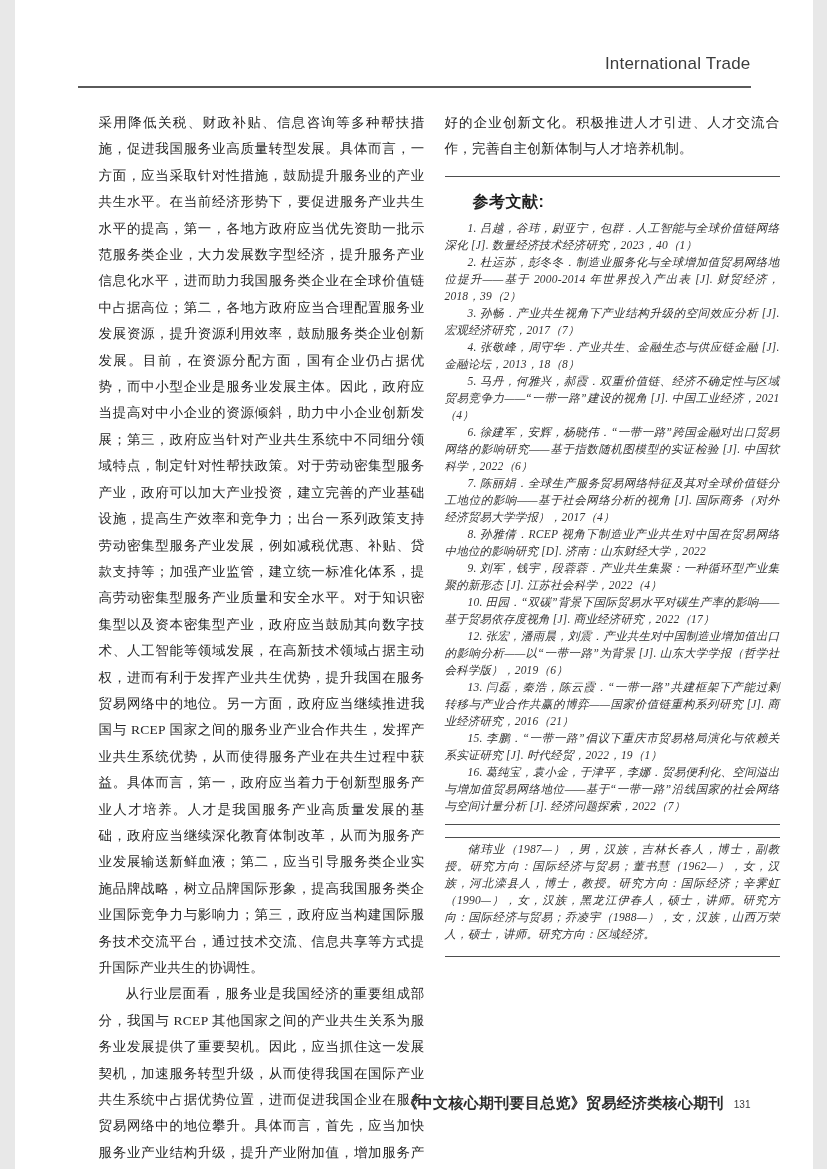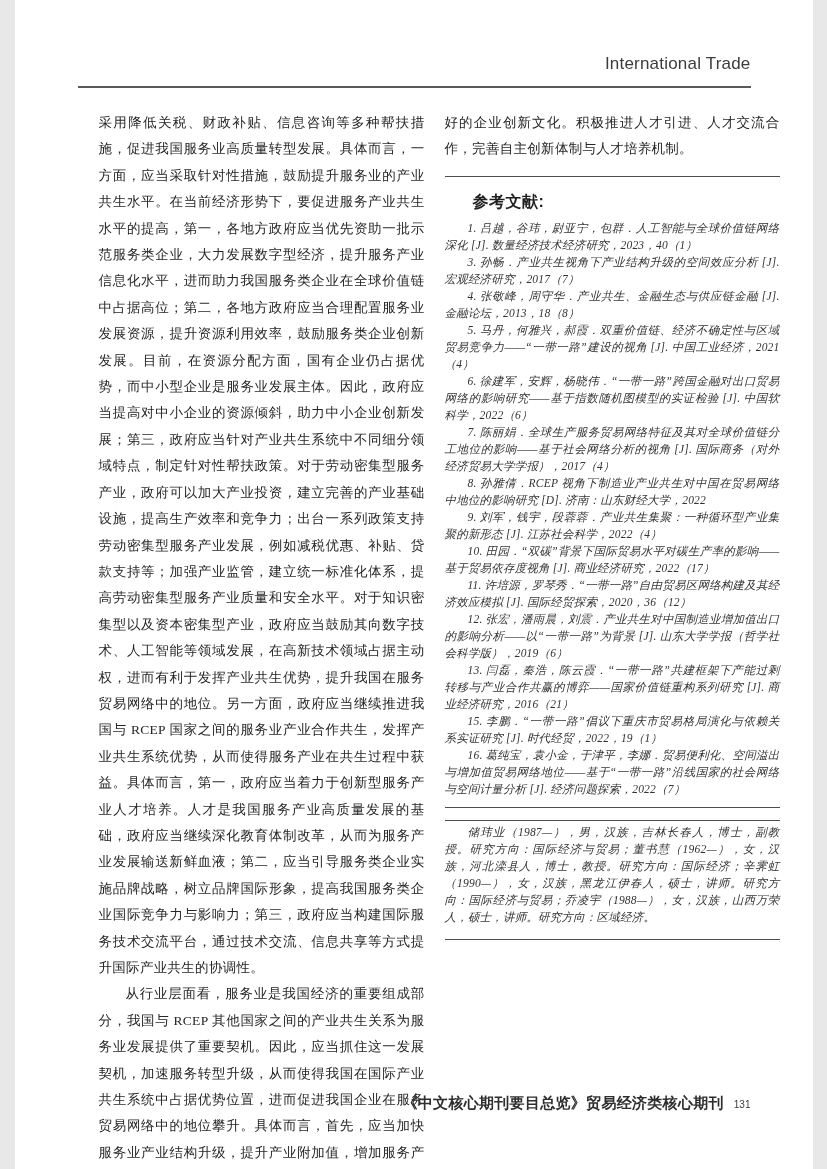--- a/index.html
+++ b/index.html
@@ -74,29 +74,29 @@
 
   <div class="col col-right">
     <p class="body-text">好的企业创新文化。积极推进人才引进、人才交流合作，完善自主创新体制与人才培养机制。</p>
 
     <hr class="rule">
 
     <div class="section-heading">参考文献:</div>
 
     <div class="ref-list">
       <p class="ref-item">1. 吕越，谷玮，尉亚宁，包群．人工智能与全球价值链网络深化 [J]. 数量经济技术经济研究，2023，40（1）</p>
+      <p class="ref-item">2. 杜运苏，彭冬冬．制造业服务化与全球增加值贸易网络地位提升——基于 2000-2014 年世界投入产出表 [J]. 财贸经济，2018，39（2）</p>
       <p class="ref-item">3. 孙畅．产业共生视角下产业结构升级的空间效应分析 [J]. 宏观经济研究，2017（7）</p>
       <p class="ref-item">4. 张敬峰，周守华．产业共生、金融生态与供应链金融 [J]. 金融论坛，2013，18（8）</p>
       <p class="ref-item">5. 马丹，何雅兴，郝霞．双重价值链、经济不确定性与区域贸易竞争力——“一带一路”建设的视角 [J]. 中国工业经济，2021（4）</p>
       <p class="ref-item">6. 徐建军，安辉，杨晓伟．“一带一路”跨国金融对出口贸易网络的影响研究——基于指数随机图模型的实证检验 [J]. 中国软科学，2022（6）</p>
       <p class="ref-item">7. 陈丽娟．全球生产服务贸易网络特征及其对全球价值链分工地位的影响——基于社会网络分析的视角 [J]. 国际商务（对外经济贸易大学学报），2017（4）</p>
       <p class="ref-item">8. 孙雅倩．RCEP 视角下制造业产业共生对中国在贸易网络中地位的影响研究 [D]. 济南：山东财经大学，2022</p>
       <p class="ref-item">9. 刘军，钱宇，段蓉蓉．产业共生集聚：一种循环型产业集聚的新形态 [J]. 江苏社会科学，2022（4）</p>
       <p class="ref-item">10. 田园．“双碳”背景下国际贸易水平对碳生产率的影响——基于贸易依存度视角 [J]. 商业经济研究，2022（17）</p>
-      <p class="ref-item">11. 许培源，罗琴秀．“一带一路”自由贸易区网络构建及其经济效应模拟 [J]. 国际经贸探索，2020，36（12）</p>
       <p class="ref-item">12. 张宏，潘雨晨，刘震．产业共生对中国制造业增加值出口的影响分析——以“一带一路”为背景 [J]. 山东大学学报（哲学社会科学版），2019（6）</p>
       <p class="ref-item">13. 闫磊，秦浩，陈云霞．“一带一路”共建框架下产能过剩转移与产业合作共赢的博弈——国家价值链重构系列研究 [J]. 商业经济研究，2016（21）</p>
       <p class="ref-item">15. 李鹏．“一带一路”倡议下重庆市贸易格局演化与依赖关系实证研究 [J]. 时代经贸，2022，19（1）</p>
       <p class="ref-item">16. 葛纯宝，袁小金，于津平，李娜．贸易便利化、空间溢出与增加值贸易网络地位——基于“一带一路”沿线国家的社会网络与空间计量分析 [J]. 经济问题探索，2022（7）</p>
     </div>
 
     <div class="double-rule"></div>
 
 
     <p class="bio-text">储玮业（1987—），男，汉族，吉林长春人，博士，副教授。研究方向：国际经济与贸易；董书慧（1962—），女，汉族，河北滦县人，博士，教授。研究方向：国际经济；辛霁虹（1990—），女，汉族，黑龙江伊春人，硕士，讲师。研究方向：国际经济与贸易；乔凌宇（1988—），女，汉族，山西万荣人，硕士，讲师。研究方向：区域经济。</p>

